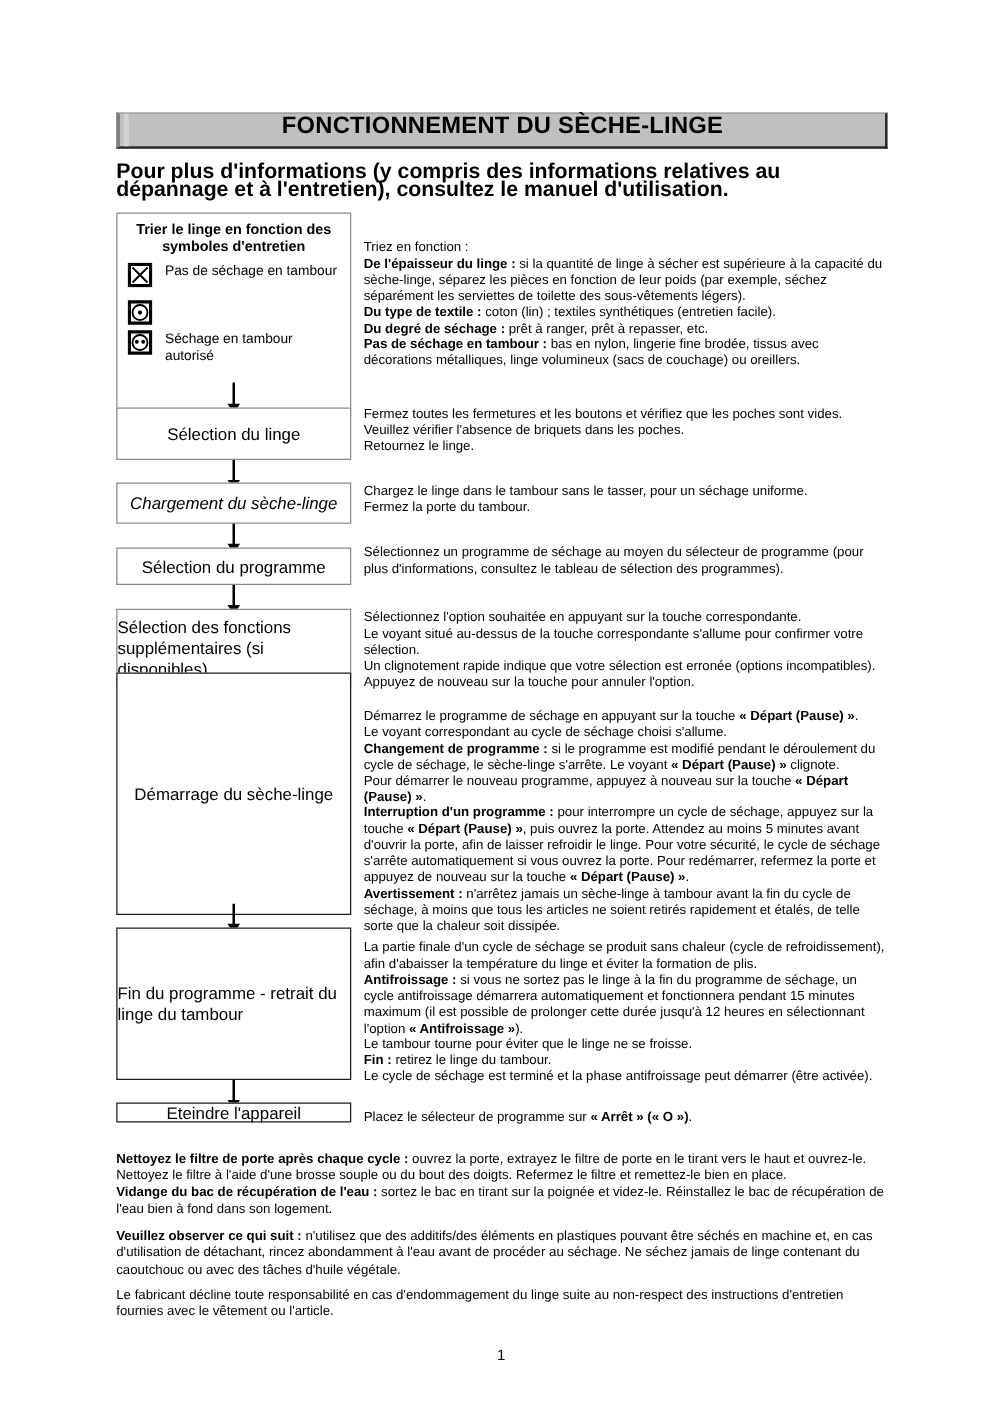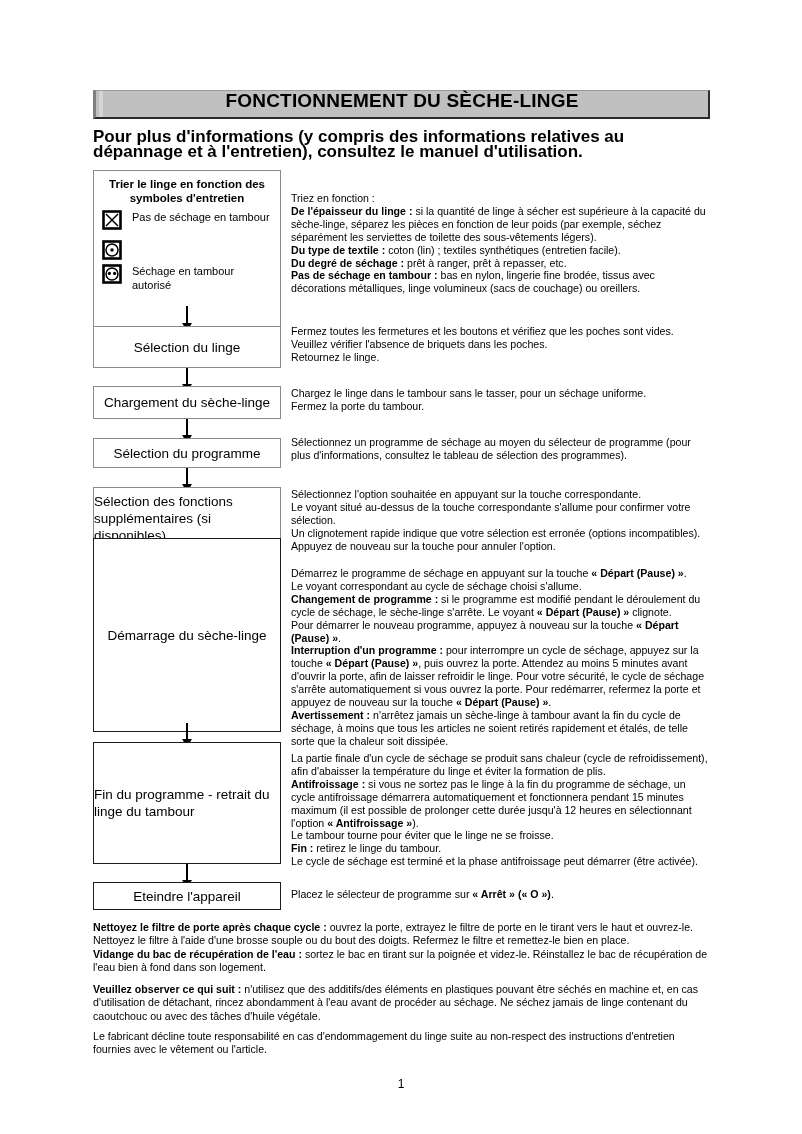--- a/index.html
+++ b/index.html
@@ -221,21 +221,21 @@
 
   <div class="arrow" style="top:306px; height:18px;"></div>
 
   <div class="flow-box" style="top:326px; height:42px;">
     <span>Sélection du linge</span>
   </div>
   <div class="body-text" style="top:325px;">Fermez toutes les fermetures et les boutons et vérifiez que les poches sont vides.<br>Veuillez vérifier l'absence de briquets dans les poches.<br>Retournez le linge.</div>
 
   <div class="arrow" style="top:368px; height:17px;"></div>
 
-  <div class="flow-box" style="top:386px; height:33px;">
+  <div class="flow-box" style="top:386px; height:33px;font-style:italic;">
     <span>Chargement du sèche-linge</span>
   </div>
   <div class="body-text" style="top:387px;">Chargez le linge dans le tambour sans le tasser, pour un séchage uniforme.<br>Fermez la porte du tambour.</div>
 
   <div class="arrow" style="top:419px; height:17px;"></div>
 
   <div class="flow-box" style="top:438px; height:30px;">
     <span>Sélection du programme</span>
   </div>
   <div class="body-text" style="top:436px;">Sélectionnez un programme de séchage au moyen du sélecteur de programme (pour plus d'informations, consultez le tableau de sélection des programmes).</div>
@@ -256,21 +256,21 @@
 
   <div class="arrow" style="top:723px; height:17px;"></div>
 
   <div class="flow-box dark" style="top:742px; height:122px;">
     <span>Fin du programme - retrait du linge du tambour</span>
   </div>
   <div class="body-text" style="top:752px;">La partie finale d'un cycle de séchage se produit sans chaleur (cycle de refroidissement), afin d'abaisser la température du linge et éviter la formation de plis.<br><b>Antifroissage :</b> si vous ne sortez pas le linge à la fin du programme de séchage, un cycle antifroissage démarrera automatiquement et fonctionnera pendant 15 minutes maximum (il est possible de prolonger cette durée jusqu'à 12 heures en sélectionnant l'option <b>« Antifroissage »</b>).<br>Le tambour tourne pour éviter que le linge ne se froisse.<br><b>Fin :</b> retirez le linge du tambour.<br>Le cycle de séchage est terminé et la phase antifroissage peut démarrer (être activée).</div>
 
   <div class="arrow" style="top:864px; height:17px;"></div>
 
-  <div class="flow-box dark" style="top:882px; height:28px;">
+  <div class="flow-box dark" style="top:882px; height:16px;">
     <span>Eteindre l'appareil</span>
   </div>
   <div class="body-text" style="top:888px;">Placez le sélecteur de programme sur <b>« Arrêt » (« O »)</b>.</div>
 
   <div class="note" style="top:921px;"><b>Nettoyez le filtre de porte après chaque cycle :</b> ouvrez la porte, extrayez le filtre de porte en le tirant vers le haut et ouvrez-le. Nettoyez le filtre à l'aide d'une brosse souple ou du bout des doigts. Refermez le filtre et remettez-le bien en place.<br><b>Vidange du bac de récupération de l'eau :</b> sortez le bac en tirant sur la poignée et videz-le. Réinstallez le bac de récupération de l'eau bien à fond dans son logement.</div>
   <div class="note" style="top:983px;"><b>Veuillez observer ce qui suit :</b> n'utilisez que des additifs/des éléments en plastiques pouvant être séchés en machine et, en cas d'utilisation de détachant, rincez abondamment à l'eau avant de procéder au séchage. Ne séchez jamais de linge contenant du caoutchouc ou avec des tâches d'huile végétale.</div>
   <div class="note" style="top:1030px;">Le fabricant décline toute responsabilité en cas d'endommagement du linge suite au non-respect des instructions d'entretien fournies avec le vêtement ou l'article.</div>
 
   <div class="page-number">1</div>
 

